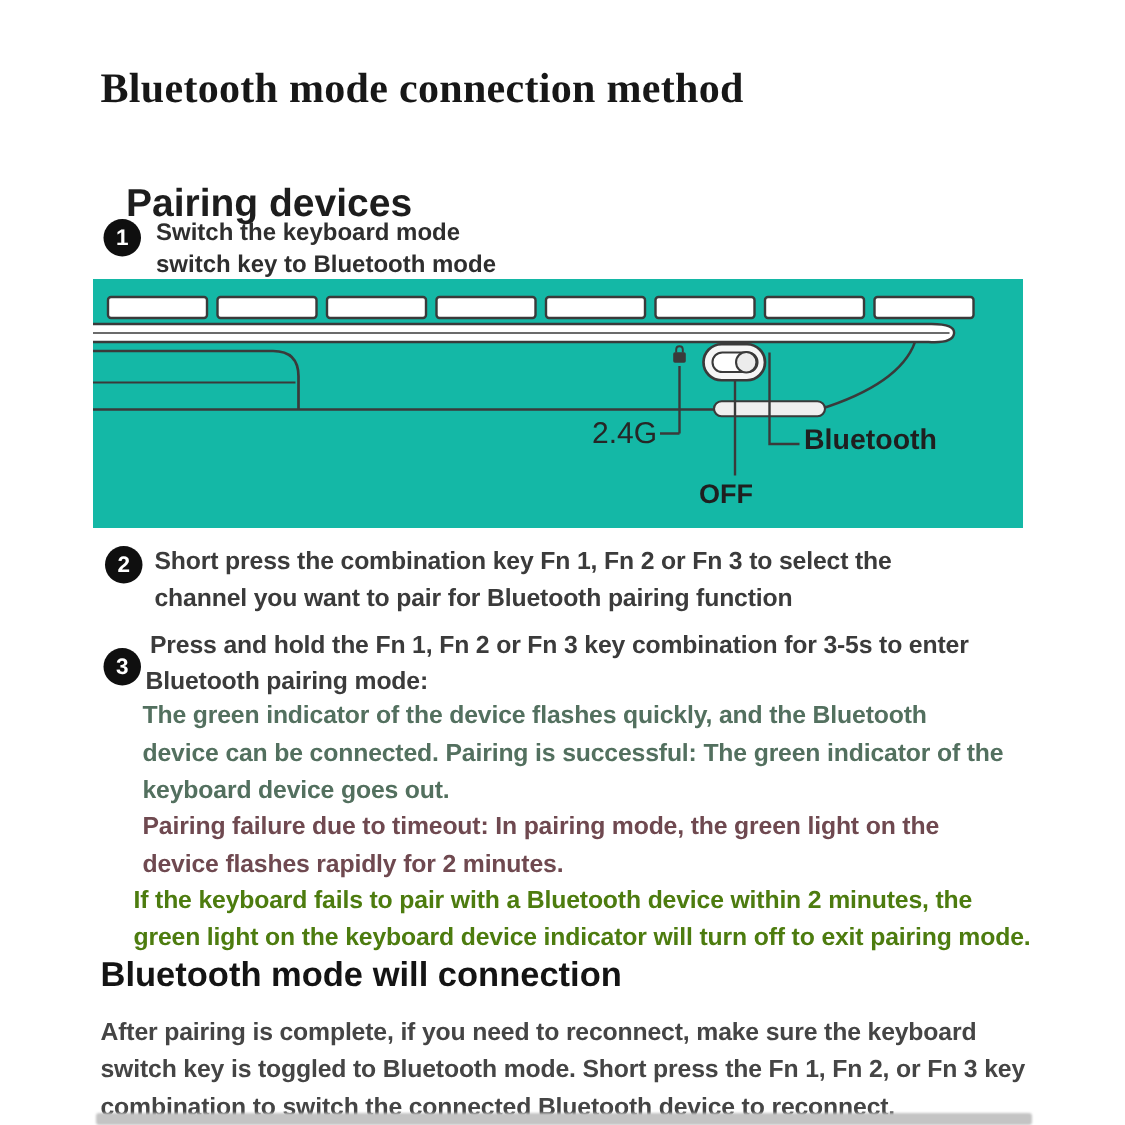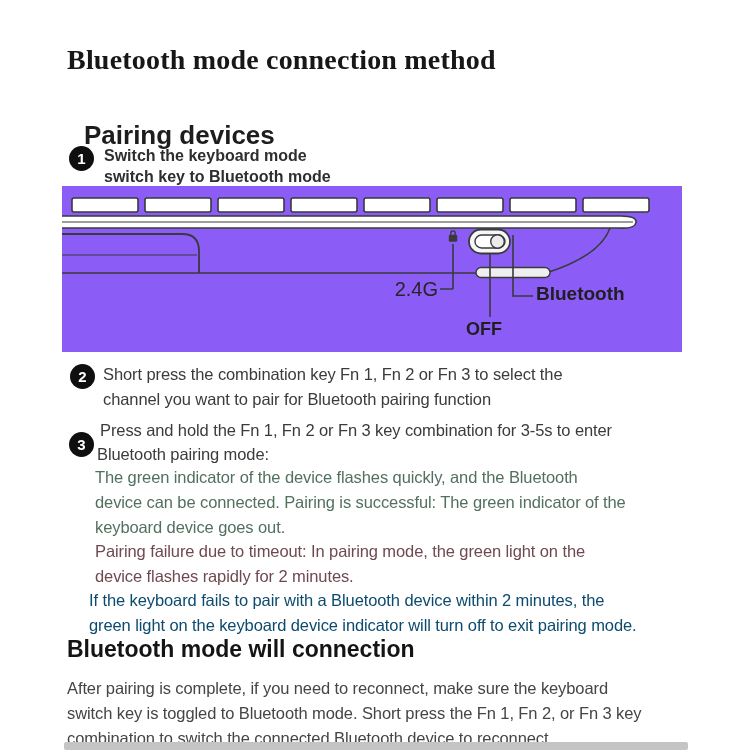--- a/index.html
+++ b/index.html
@@ -9,28 +9,28 @@
   }
   .abs{position:absolute;white-space:nowrap;}
   .page-title{left:67px;top:44px;font-size:28px;font-weight:700;color:#171717;letter-spacing:.2px;font-family:Liberation Serif, serif;}
   .h2{left:84px;top:92px;font-size:26px;font-weight:700;color:#1d1d1d;margin-top:28px;}
   .h3{left:67px;top:636px;font-size:23px;font-weight:700;color:#141414;}
   .stepnum{
     position:absolute;width:25px;height:25px;border-radius:50%;background:#0f0f0f;color:#fff;
     font-size:15px;font-weight:700;display:flex;align-items:center;justify-content:center;
   }
   .step-text{font-size:16px;font-weight:600;color:#2e2e2e;line-height:21px;}
-  .body-line{font-size:16.5px;font-weight:400;line-height:25px;letter-spacing:-.1px;}
+  .body-line{font-size:16.5px;font-weight:700;line-height:25px;letter-spacing:-.1px;}
   .step23{color:#3b3b3b;}
   .green-note{color:#53705f;}
   .maroon-note{color:#6f4950;}
-  .gray-note{color:#0c4a6e;}
+  .gray-note{color:#4d7c0f;}
   .back-para{color:#454545;}
   .illus{
-    position:absolute;left:62px;top:186px;width:620px;height:166px;background:#8b5cf6;
+    position:absolute;left:62px;top:186px;width:620px;height:166px;background:#14b8a6;
   }
   .illus .lbl-24g{left:320px;top:92px;width:56px;text-align:right;font-size:20px;font-weight:500;color:#262626;}
   .illus .lbl-off{left:404px;top:133px;font-size:18px;font-weight:700;color:#1f1f1f;}
   .illus .lbl-bt{left:474px;top:97px;font-size:19px;font-weight:600;color:#1f1f1f;}
   .bottom-strip{
     position:absolute;left:64px;top:742px;width:624px;height:8px;background:#c4c4c4;
     border-radius:2px;filter:blur(.6px);
   }
 </style>
 </head>

